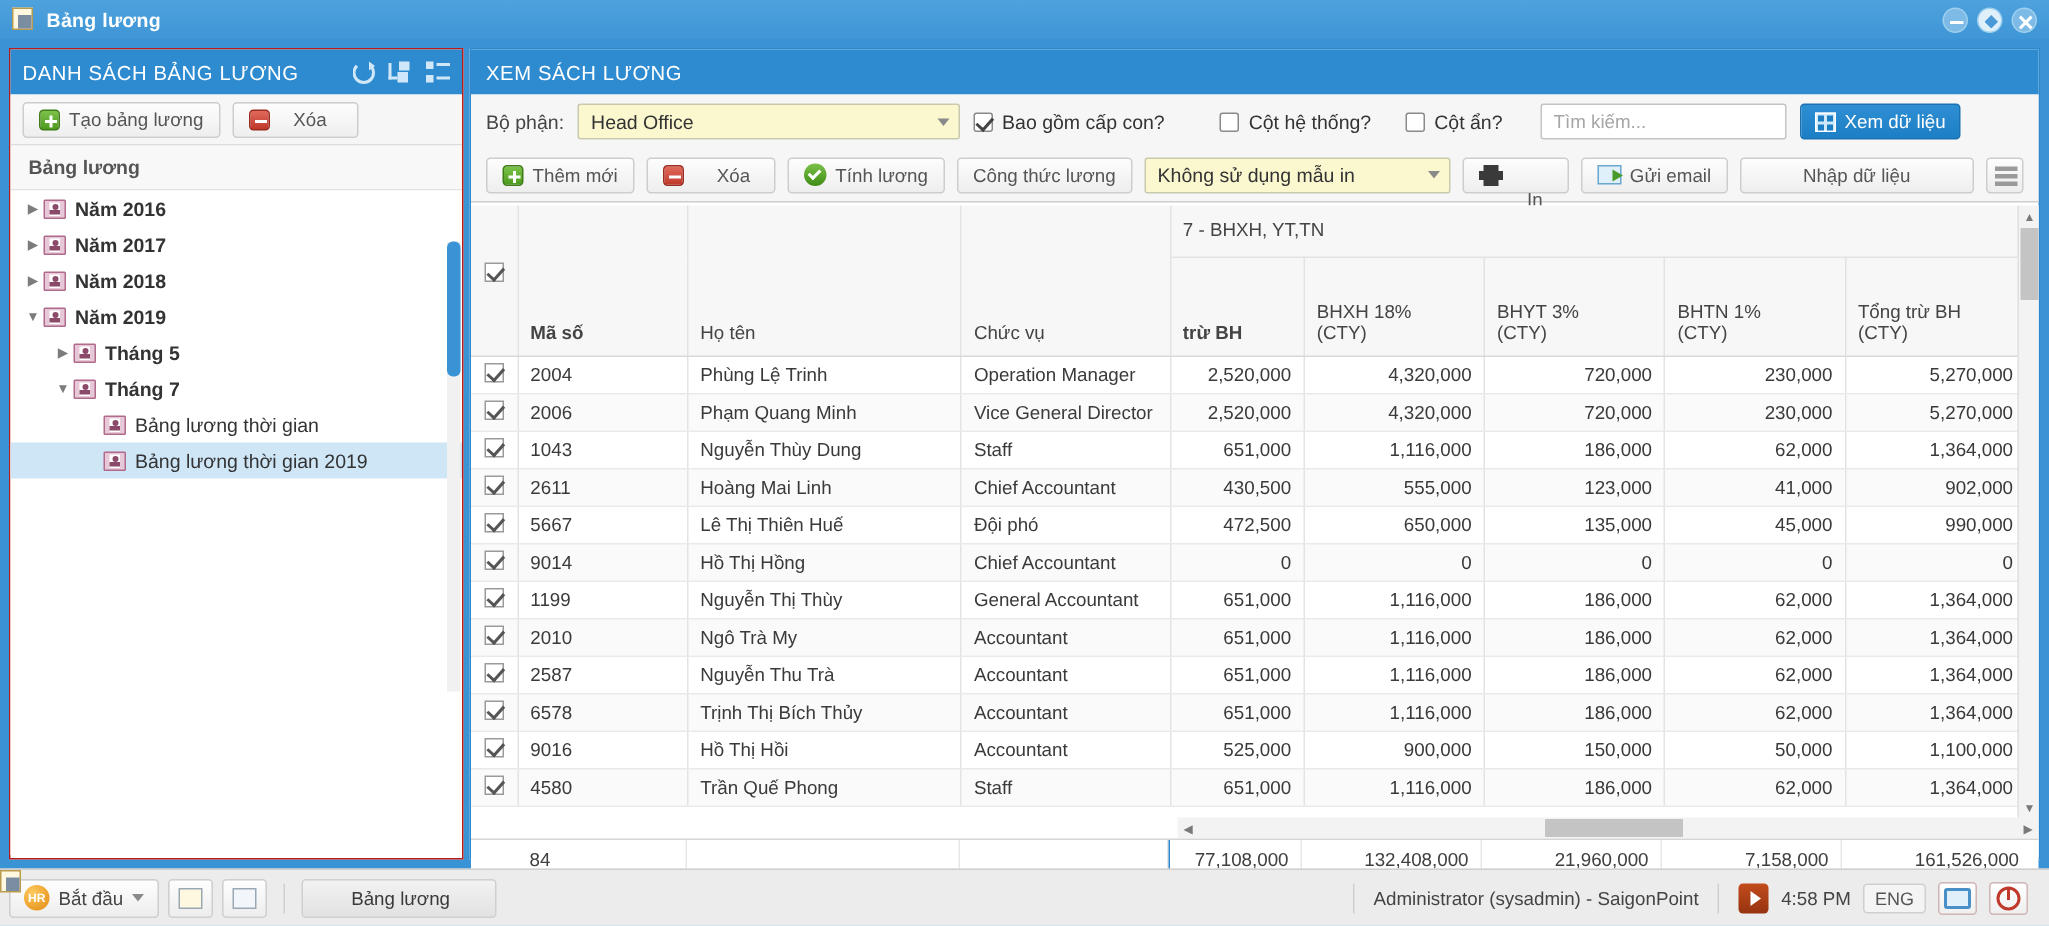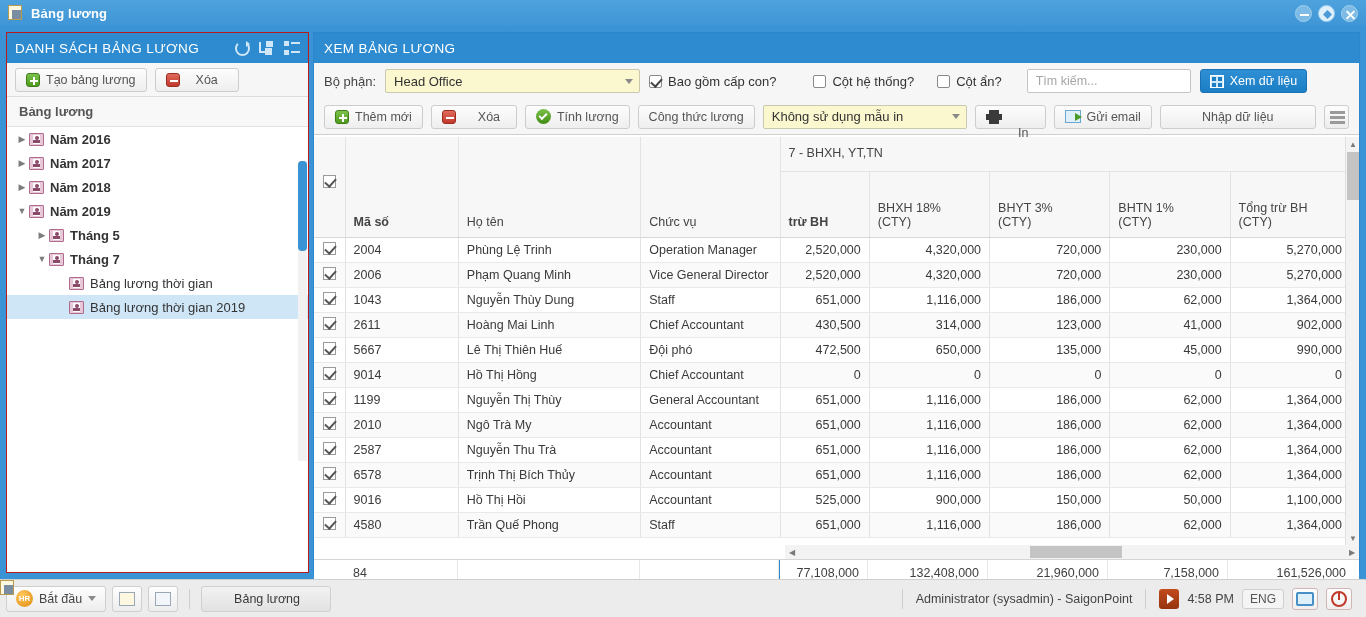--- a/index.html
+++ b/index.html
@@ -307,21 +307,21 @@
           <span class="lbl">Bảng lương thời gian 2019</span>
         </div>
       </div>
     <div class="lp-vscroll">
         <i></i>
       </div>
   </div>
 
   <div class="rightpanel">
     <div class="rp-head">
-      <span class="t">XEM BẢNG LƯƠNG</span>
+      <span class="t">XEM SÁCH LƯƠNG</span>
     </div>
 
     <div class="rp-row1">
       <span class="lab">Bộ phận:</span>
       <span class="combo" style="width:255px;">
         <span>Head Office</span>
         <span class="caret"></span>
       </span>
       <span class="chk">
         <span class="box on"></span>
@@ -460,21 +460,21 @@
               <td class="num">186,000</td>
               <td class="num">62,000</td>
               <td class="num">1,364,000</td>
             </tr>
             <tr>
               <td style="text-align: center;"><span class="cellchk"></span></td>
               <td>2611</td>
               <td>Hoàng Mai Linh</td>
               <td>Chief Accountant</td>
               <td class="num" style="border-left: 1px solid rgb(46, 135, 204);">430,500</td>
-              <td class="num">314,000</td>
+              <td class="num">555,000</td>
               <td class="num">123,000</td>
               <td class="num">41,000</td>
               <td class="num">902,000</td>
             </tr>
             <tr>
               <td style="text-align: center;"><span class="cellchk"></span></td>
               <td>5667</td>
               <td>Lê Thị Thiên Huế</td>
               <td>Đội phó</td>
               <td class="num" style="border-left: 1px solid rgb(46, 135, 204);">472,500</td>

